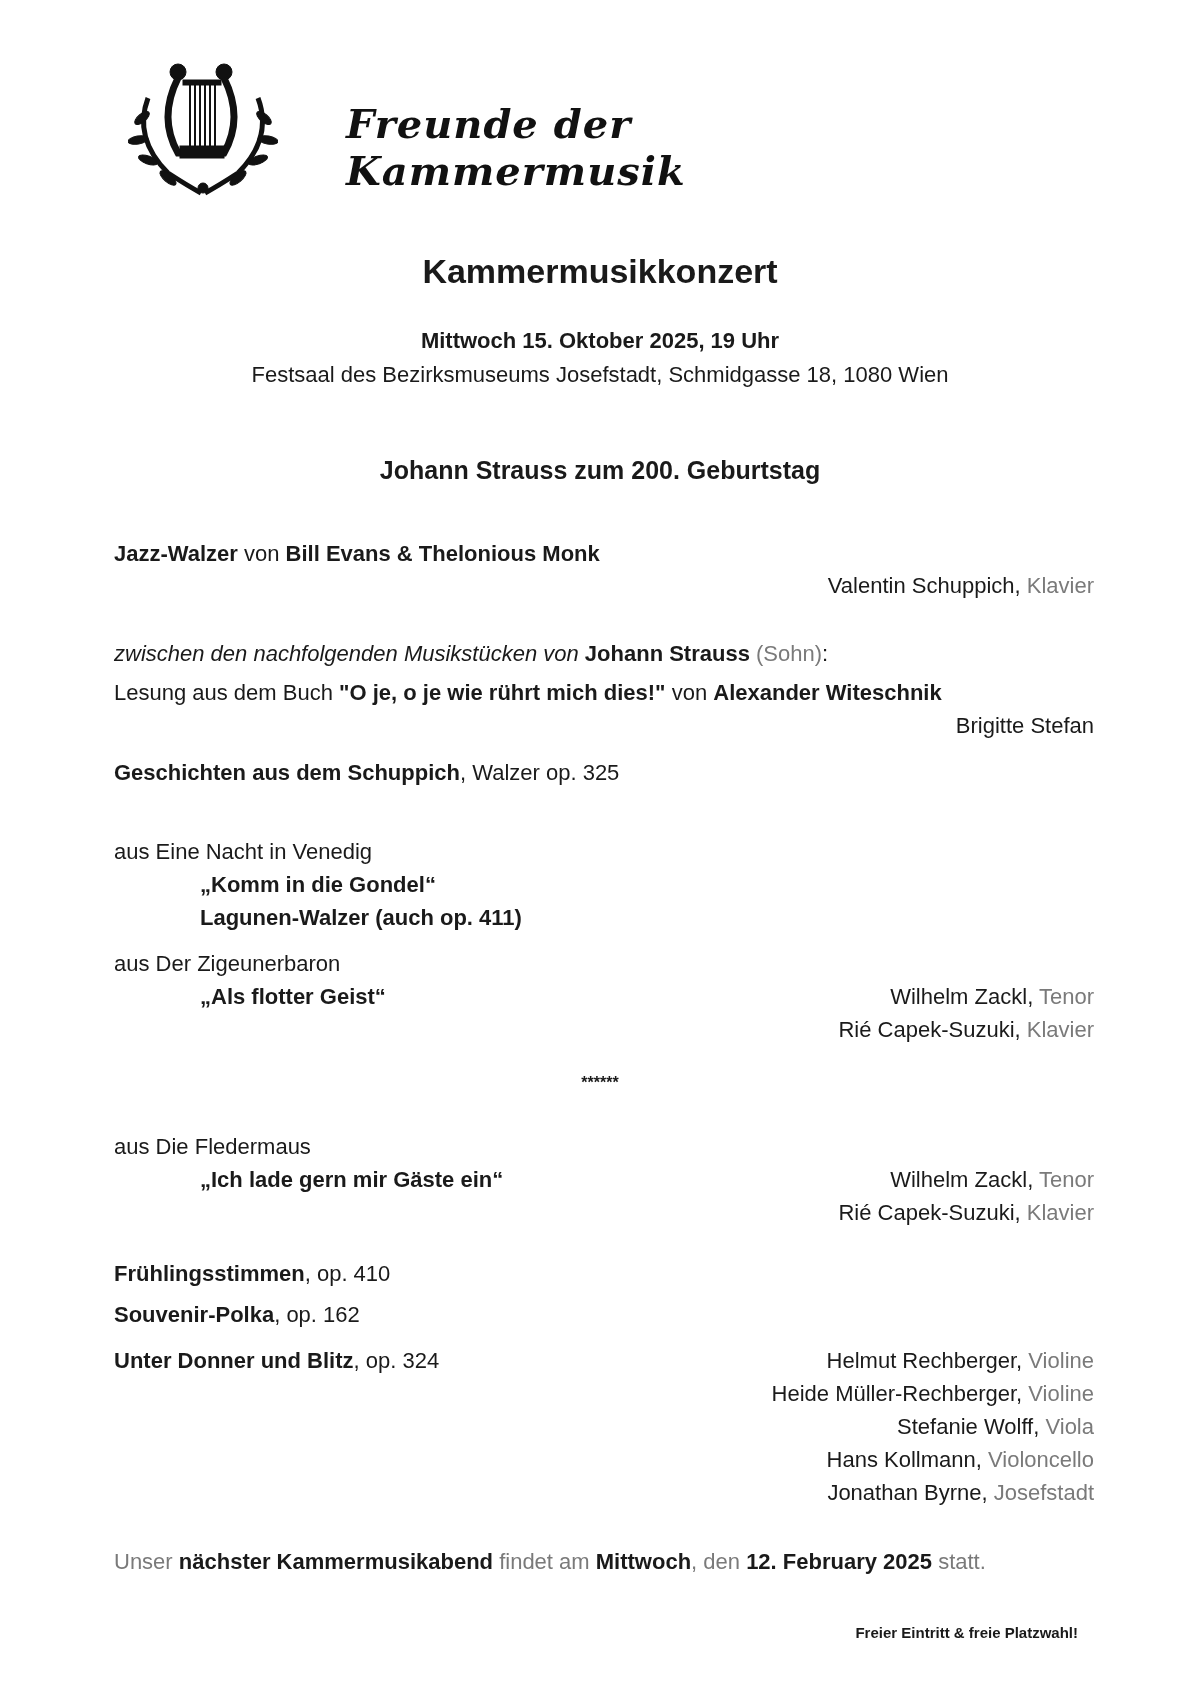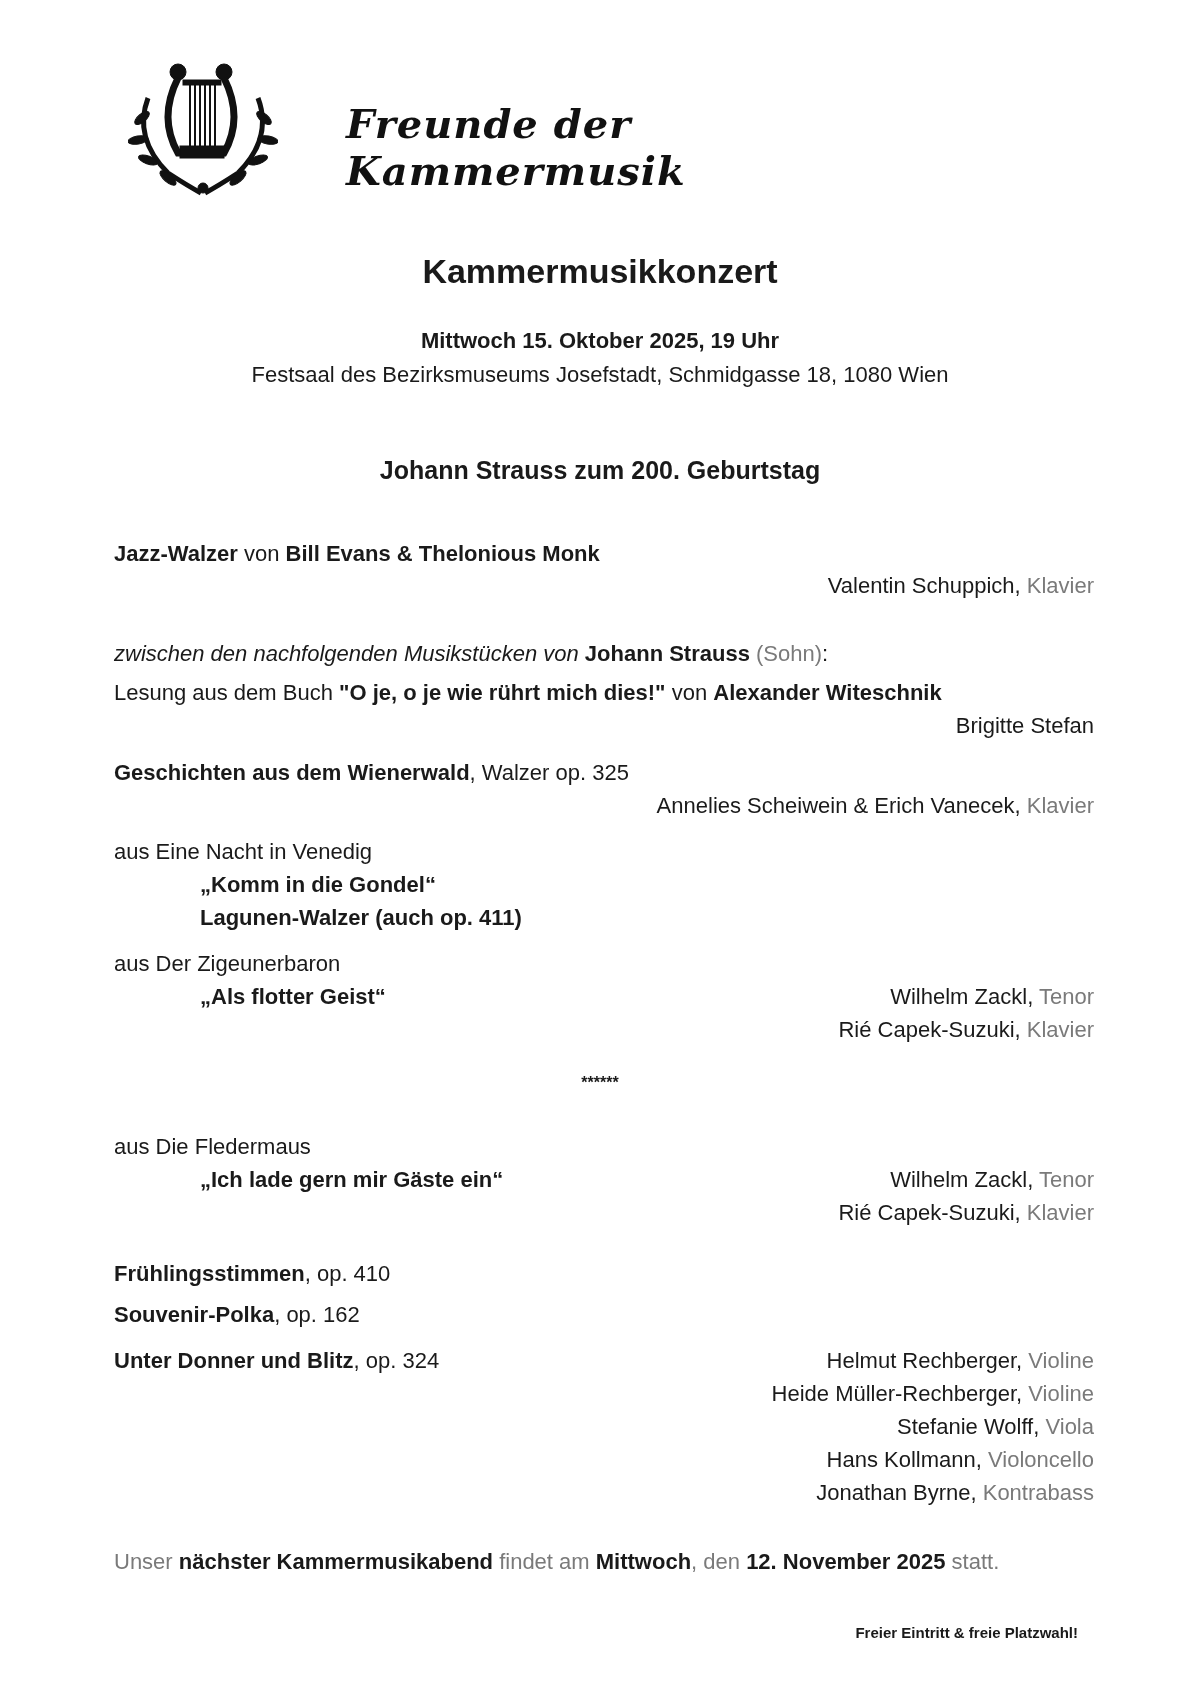--- a/index.html
+++ b/index.html
@@ -81,24 +81,21 @@
     <span class="it">zwischen den nachfolgenden Musikstücken von </span><b>Johann Strauss</b><span class="muted"> (Sohn)</span><span>:</span>
   </div>
   <div class="line left" style="top:679px">
     <span>Lesung aus dem Buch </span><b>"O je, o je wie rührt mich dies!"</b><span> von </span><b>Alexander Witeschnik</b>
   </div>
   <div class="line right" style="top:712px">
     <span>Brigitte Stefan</span>
   </div>
 
   <div class="line left" style="top:759px">
-    <b>Geschichten aus dem Wienerwald</b><span>, Walzer op. 325</span>
-  </div>
-  <div class="line right" style="top:792px">
-    <span>Annelies Scheiwein &amp; Erich Vanecek</span><span>, </span><span class="muted">Klavier</span>
+    <b>Geschichten aus dem Schuppich</b><span>, Walzer op. 325</span>
   </div>
 
   <div class="line left" style="top:838px">aus Eine Nacht in Venedig</div>
   <div class="line indent" style="top:871px"><b>„Komm in die Gondel“</b></div>
   <div class="line indent" style="top:904px"><b>Lagunen-Walzer (auch op. 411)</b></div>
 
   <div class="line left" style="top:950px">aus Der Zigeunerbaron</div>
   <div class="line indent" style="top:983px"><b>„Als flotter Geist“</b></div>
   <div class="line right" style="top:983px">
     <span>Wilhelm Zackl</span><span>, </span><span class="muted">Tenor</span>
@@ -134,21 +131,21 @@
   <div class="line right" style="top:1380px">
     <span>Heide Müller-Rechberger</span><span>, </span><span class="muted">Violine</span>
   </div>
   <div class="line right" style="top:1413px">
     <span>Stefanie Wolff</span><span>, </span><span class="muted">Viola</span>
   </div>
   <div class="line right" style="top:1446px">
     <span>Hans Kollmann</span><span>, </span><span class="muted">Violoncello</span>
   </div>
   <div class="line right" style="top:1479px">
-    <span>Jonathan Byrne</span><span>, </span><span class="muted">Kontrabass</span>
+    <span>Jonathan Byrne</span><span>, </span><span class="muted">Josefstadt</span>
   </div>
 
   <div class="line left" style="top:1548px">
-    <span class="muted">Unser </span><b>nächster Kammermusikabend</b><span class="muted"> findet am </span><b>Mittwoch</b><span class="muted">, den </span><b>12. November 2025</b><span class="muted"> statt.</span>
+    <span class="muted">Unser </span><b>nächster Kammermusikabend</b><span class="muted"> findet am </span><b>Mittwoch</b><span class="muted">, den </span><b>12. February 2025</b><span class="muted"> statt.</span>
   </div>
 
   <div class="footer-note">Freier Eintritt &amp; freie Platzwahl!</div>
 </div>
 
 </body></html>

